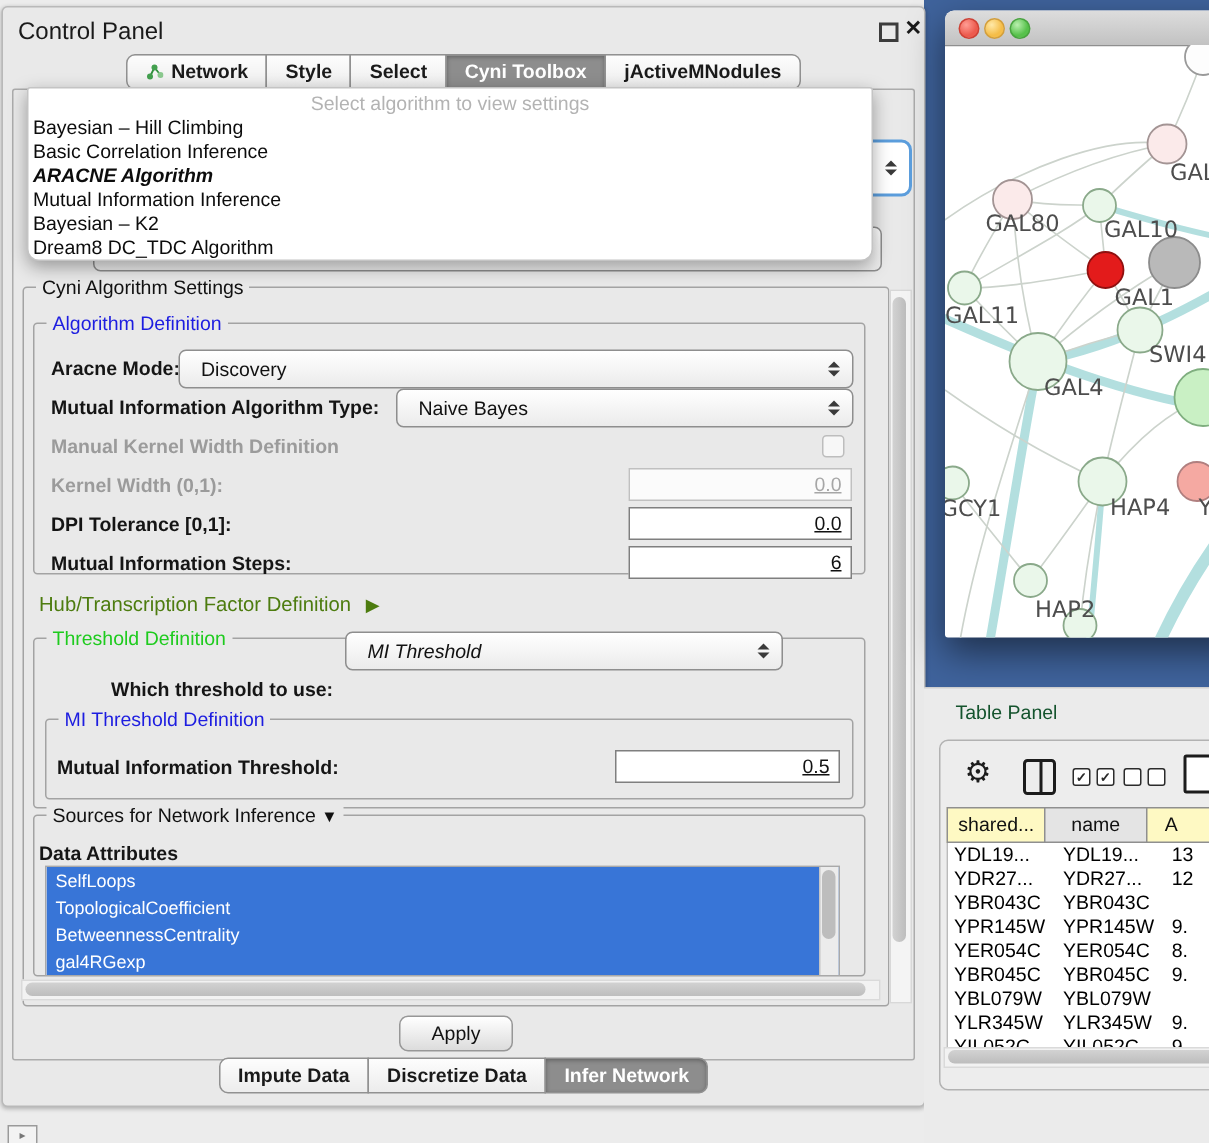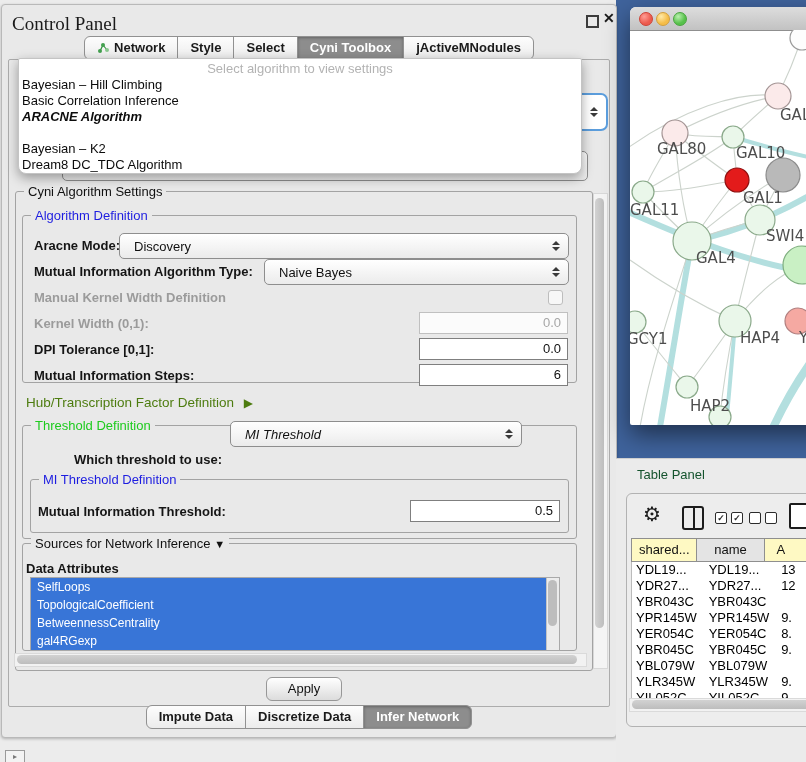--- a/index.html
+++ b/index.html
@@ -8,21 +8,21 @@
   .abs{position:absolute;}
 
   
   .desktop{left:616px;top:0;width:190px;height:458px;background:#3f639c;}
   .split-arrow{left:611px;top:378px;width:0;height:0;border-top:4px solid transparent;
                border-bottom:4px solid transparent;border-right:5px solid #8a8a8a;}
 
   
   .cpanel{left:1px;top:4px;width:614px;height:732px;background:#e9e9e9;
           border:1px solid #b9b9b9;border-radius:4px;box-shadow:0 1px 3px rgba(0,0,0,.25);}
-  .cpanel-title{left:10px;top:8px;font-size:19px;color:#1a1a1a;font-family:Liberation Serif, serif;}
+  .cpanel-title{left:10px;top:8px;font-size:16px;color:#1a1a1a;}
   .float-btn{left:584px;top:10px;width:9px;height:9px;border:2px solid #3c3c3c;background:transparent;}
   .close-btn{left:601px;top:5px;font-size:14px;font-weight:bold;color:#1a1a1a;}
 
   
   .tabrow{left:0;top:31px;width:614px;display:flex;justify-content:center;}
   .seg{border:1px solid #919191;background:linear-gradient(#fdfdfd,#ececec);
        padding:3px 12px 4px 12px;font-size:13px;font-weight:600;color:#1a1a1a;
        margin-left:-1px;display:flex;align-items:center;gap:5px;}
   .seg.first{border-radius:6px 0 0 6px;margin-left:0;}
   .seg.last{border-radius:0 6px 6px 0;}
@@ -55,21 +55,21 @@
 
   
   .groupbox{border:1px solid #a3a3a3;border-radius:3px;}
   .gtitle{position:absolute;top:-8px;left:8px;background:#e9e9e9;padding:0 4px;font-size:13px;
           white-space:nowrap;}
   .gtitle.blue{color:#1d1de0;}
   .gtitle.green{color:#1ecb1e;}
   .flabel{font-weight:bold;font-size:13px;color:#151515;white-space:nowrap;}
   .flabel.disabled{color:#9b9b9b;}
   .tinput{background:#fff;border:1px solid #7f7f7f;font-size:13px;text-align:right;
-          padding:0 6px;line-height:20px;}
+          padding:0 6px;line-height:20px;text-decoration:underline;}
   .tinput.disabled{background:#fbfbfb;border-color:#c0c0c0;color:#a6a6a6;}
   .chk{width:13px;height:13px;border:1px solid #bdbdbd;border-radius:3px;background:#f7f7f7;}
 
   
   .vtrack{background:#f4f4f4;border:1px solid #d8d8d8;}
   .vthumb{position:absolute;left:1px;width:9px;border-radius:5px;
           background:linear-gradient(90deg,#d2d2d2,#bdbdbd);}
   .htrack{background:#f2f2f2;border:1px solid #dadada;}
   .hthumb{position:absolute;top:1px;height:9px;border-radius:5px;
           background:linear-gradient(#d2d2d2,#bdbdbd);}
@@ -183,20 +183,21 @@
           <span class="tri-up"></span>
           <span class="tri-dn"></span>
         </span>
     </div>
 
     <div class="abs popup">
       <div class="prompt">Select algorithm to view settings</div>
       <div class="item" style="top:18px;">Bayesian – Hill Climbing</div>
       <div class="item" style="top:34px;">Basic Correlation Inference</div>
       <div class="item bold" style="top:50px;">ARACNE Algorithm</div>
+      <div class="item" style="top:66px;">Mutual Information Inference</div>
       <div class="item" style="top:82px;">Bayesian – K2</div>
       <div class="item" style="top:98px;">Dream8 DC_TDC Algorithm</div>
     </div>
 
     <div class="abs groupbox" style="left:13px;top:186px;width:576px;height:478px;">
       <span class="gtitle">Cyni Algorithm Settings</span>
     </div>
     <div class="abs vtrack" style="left:591px;top:188px;width:13px;height:474px;">
       <div class="vthumb" style="top:4px;height:430px;"></div>
     </div>

